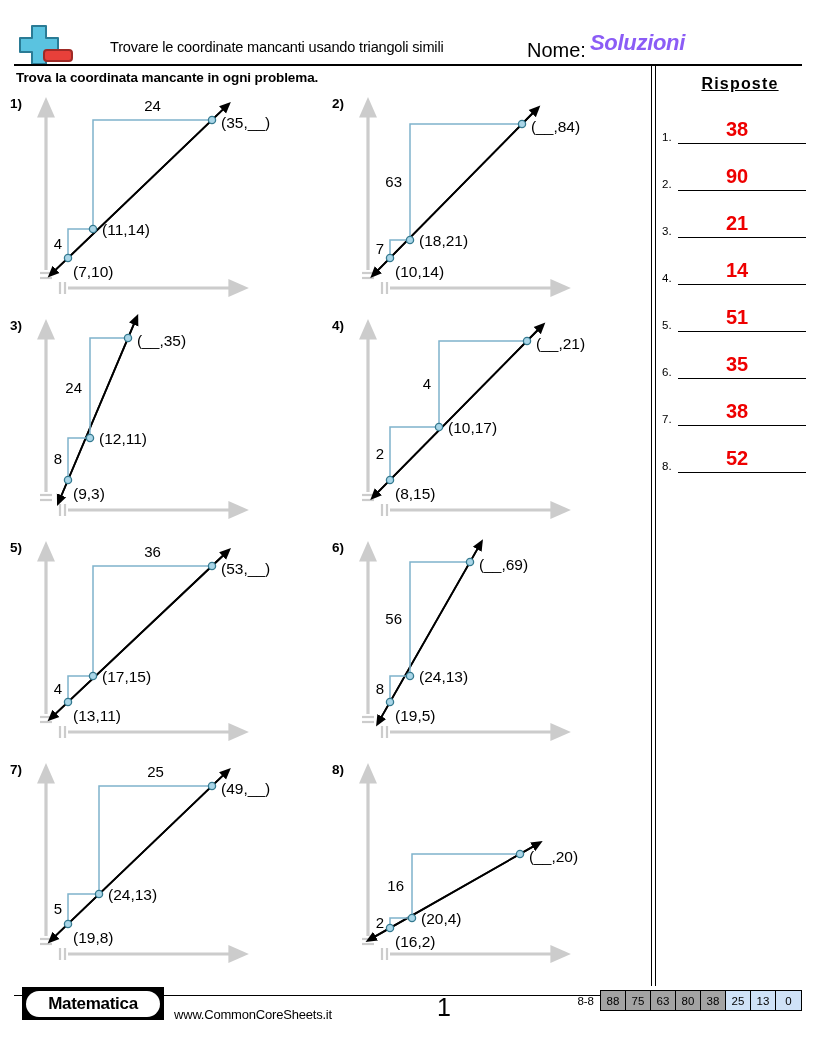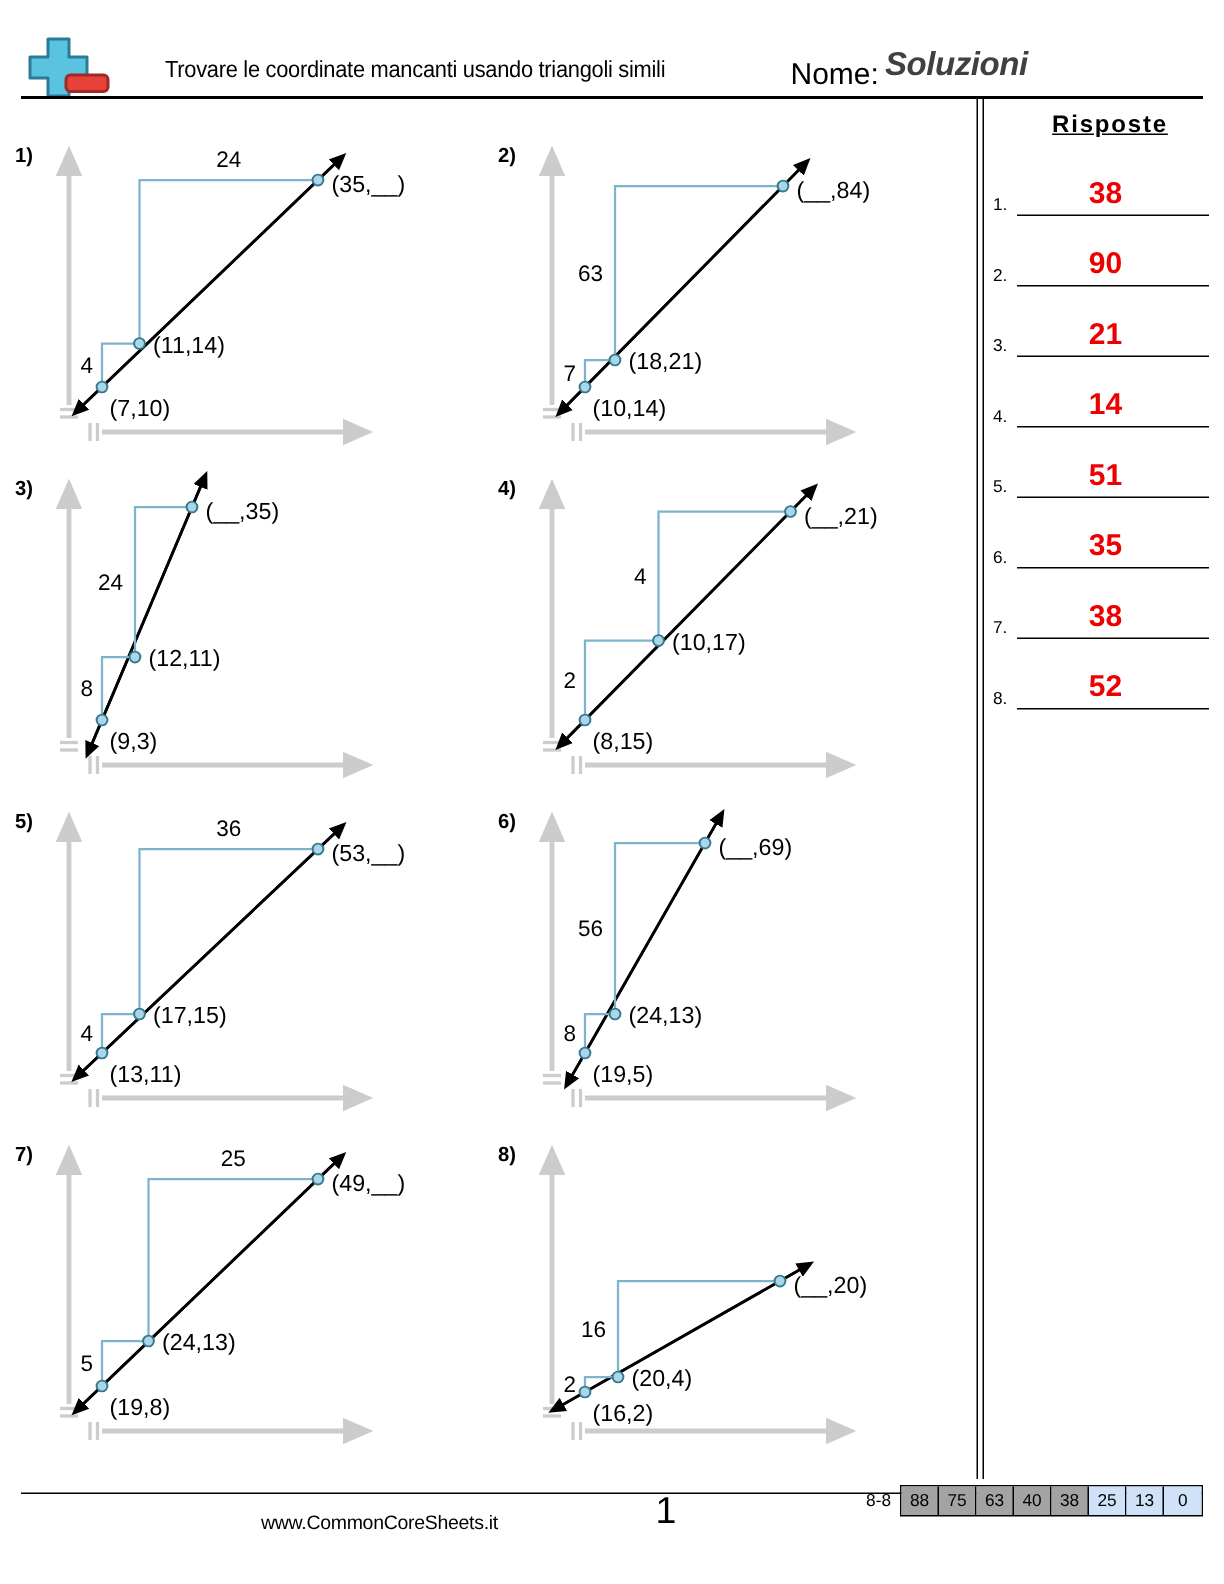--- a/index.html
+++ b/index.html
@@ -29,21 +29,21 @@
     transform: scaleX(0.94);
     transform-origin: left center;
   }
   #nome-label {
     position: absolute; left: 527px; top: 39px;
     font-size: 20px;
   }
   #soluzioni {
     position: absolute; left: 590px; top: 30px;
     font-size: 22px; font-weight: bold; font-style: italic;
-    color: #404040;
+    color: #8b5cf6;
     letter-spacing: -0.3px;
   }
   #header-rule {
     position: absolute; left: 14px; top: 64px; width: 788px;
     border-top: 2.5px solid #000;
   }
   #instructions {
     position: absolute; left: 16px; top: 70px;
     font-size: 13.5px; font-weight: bold;
     letter-spacing: -0.1px;
@@ -157,20 +157,21 @@
     <svg width="62" height="44" viewBox="0 0 62 44">
       <path d="M18 2 h14 v12 h12 v14 h-12 v12 h-14 v-12 h-12 v-14 h12 z" fill="#5ac3e0" stroke="#2a7b95" stroke-width="2" stroke-linejoin="round"></path>
       <rect x="30" y="26" width="28" height="11" rx="3" fill="#e8403a" stroke="#9e2a26" stroke-width="2"></rect>
       <line x1="4" y1="41" x2="58" y2="41" stroke="#000" stroke-width="1.6"></line>
     </svg>
   </div>
   <div id="title-text">Trovare le coordinate mancanti usando triangoli simili</div>
   <div id="nome-label">Nome:</div>
   <div id="soluzioni">Soluzioni</div>
   <div id="header-rule"></div>
+  <div id="instructions">Trova la coordinata mancante in ogni problema.</div>
 </div>
 
 <div id="divider"></div>
 
 <div id="answers">
   <div id="answers-title">Risposte</div>
 <div class="answer-row" style="top: 36px;">
       <span class="answer-num">1.</span>
       <span class="answer-line"></span>
       <span class="answer-val">38</span>
@@ -458,28 +459,31 @@
         <circle cx="198" cy="96" r="3.6" fill="#aad6e8" stroke="#34798f" stroke-width="1.3"></circle>
         <text x="73" y="189" font-size="15.5" font-family="&quot;Liberation Sans&quot;, sans-serif" fill="#000" font-weight="normal" text-anchor="start">(16,2)</text>
         <text x="99" y="166" font-size="15.5" font-family="&quot;Liberation Sans&quot;, sans-serif" fill="#000" font-weight="normal" text-anchor="start">(20,4)</text>
         <text x="207" y="104" font-size="15.5" font-family="&quot;Liberation Sans&quot;, sans-serif" fill="#000" font-weight="normal" text-anchor="start">(__,20)</text>
       </svg>
     </div>
   </div>
 
 <div id="footer">
   <div id="footer-rule"></div>
+  <div id="badge">
+    <div id="badge-pill">Matematica</div>
+  </div>
   <div id="site">www.CommonCoreSheets.it</div>
   <div id="page-no">1</div>
   <div id="score">
     <div id="score-range">8-8</div>
     <div id="score-cells">
         <div class="score-cell">88</div>
         <div class="score-cell">75</div>
         <div class="score-cell">63</div>
-        <div class="score-cell">40</div>
+        <div class="score-cell">80</div>
         <div class="score-cell">38</div>
         <div class="score-cell hl">25</div>
         <div class="score-cell hl">13</div>
         <div class="score-cell hl">0</div>
       </div>
   </div>
 </div>
 
 </body></html>

